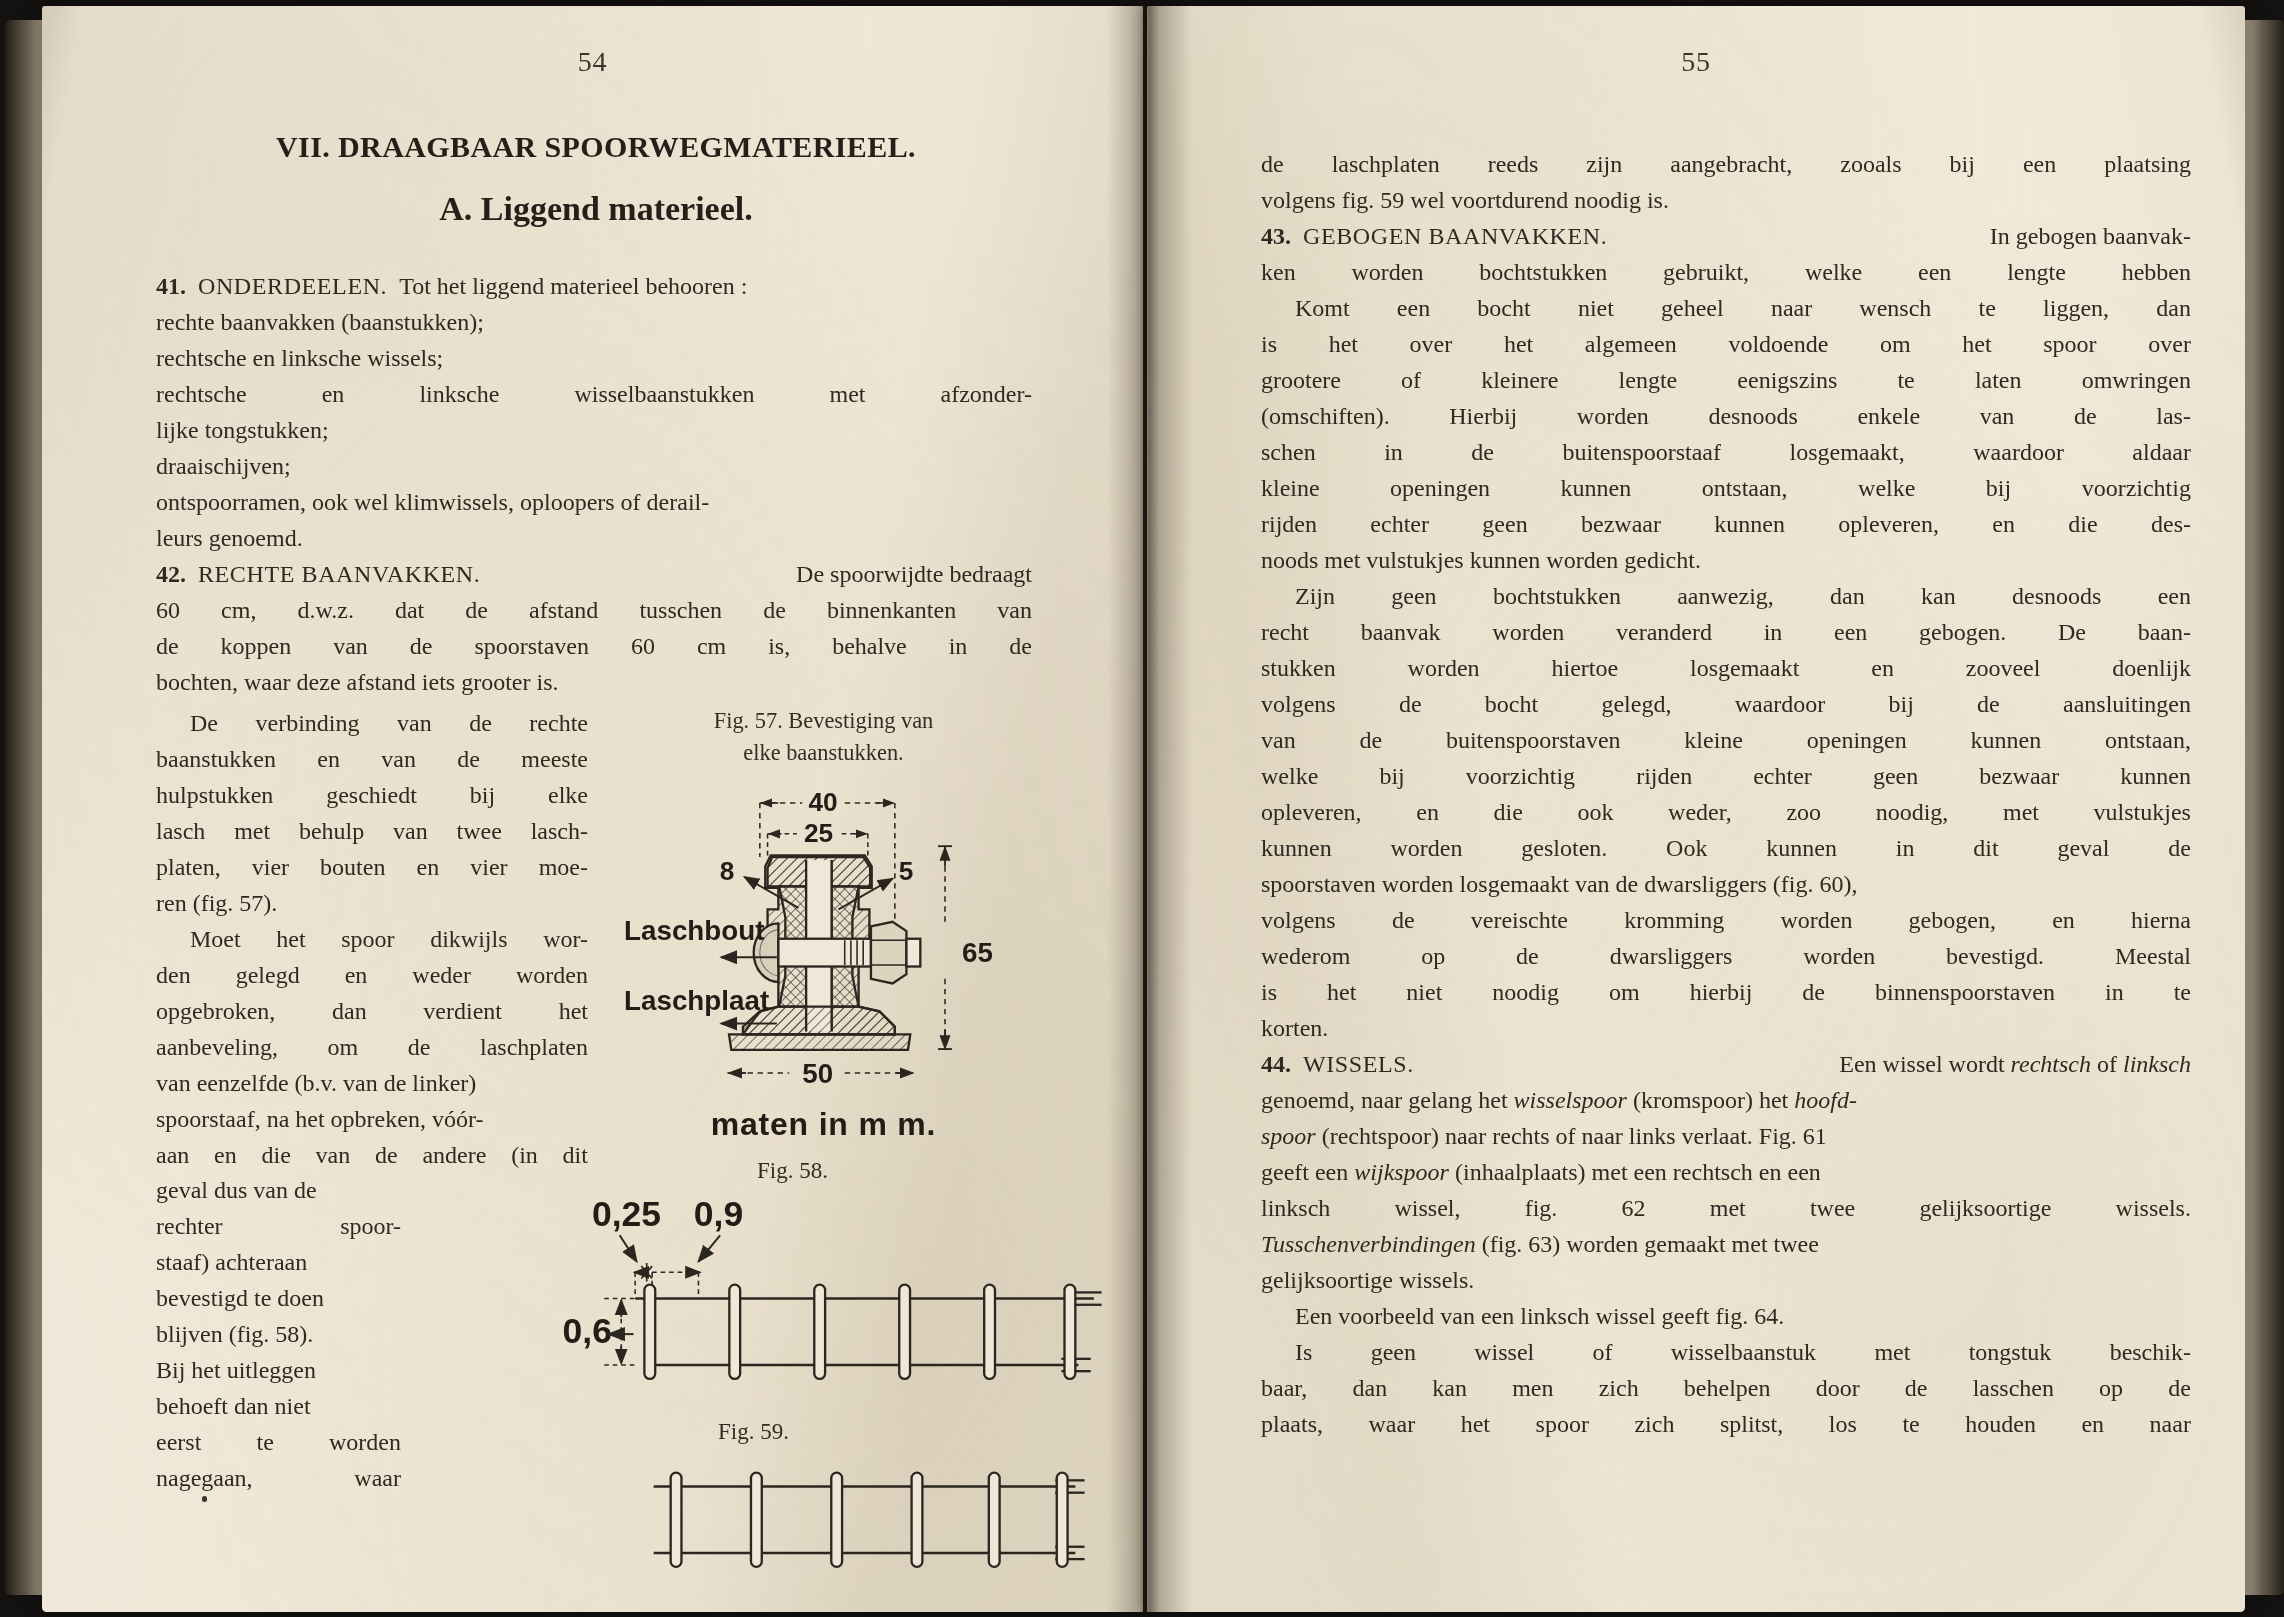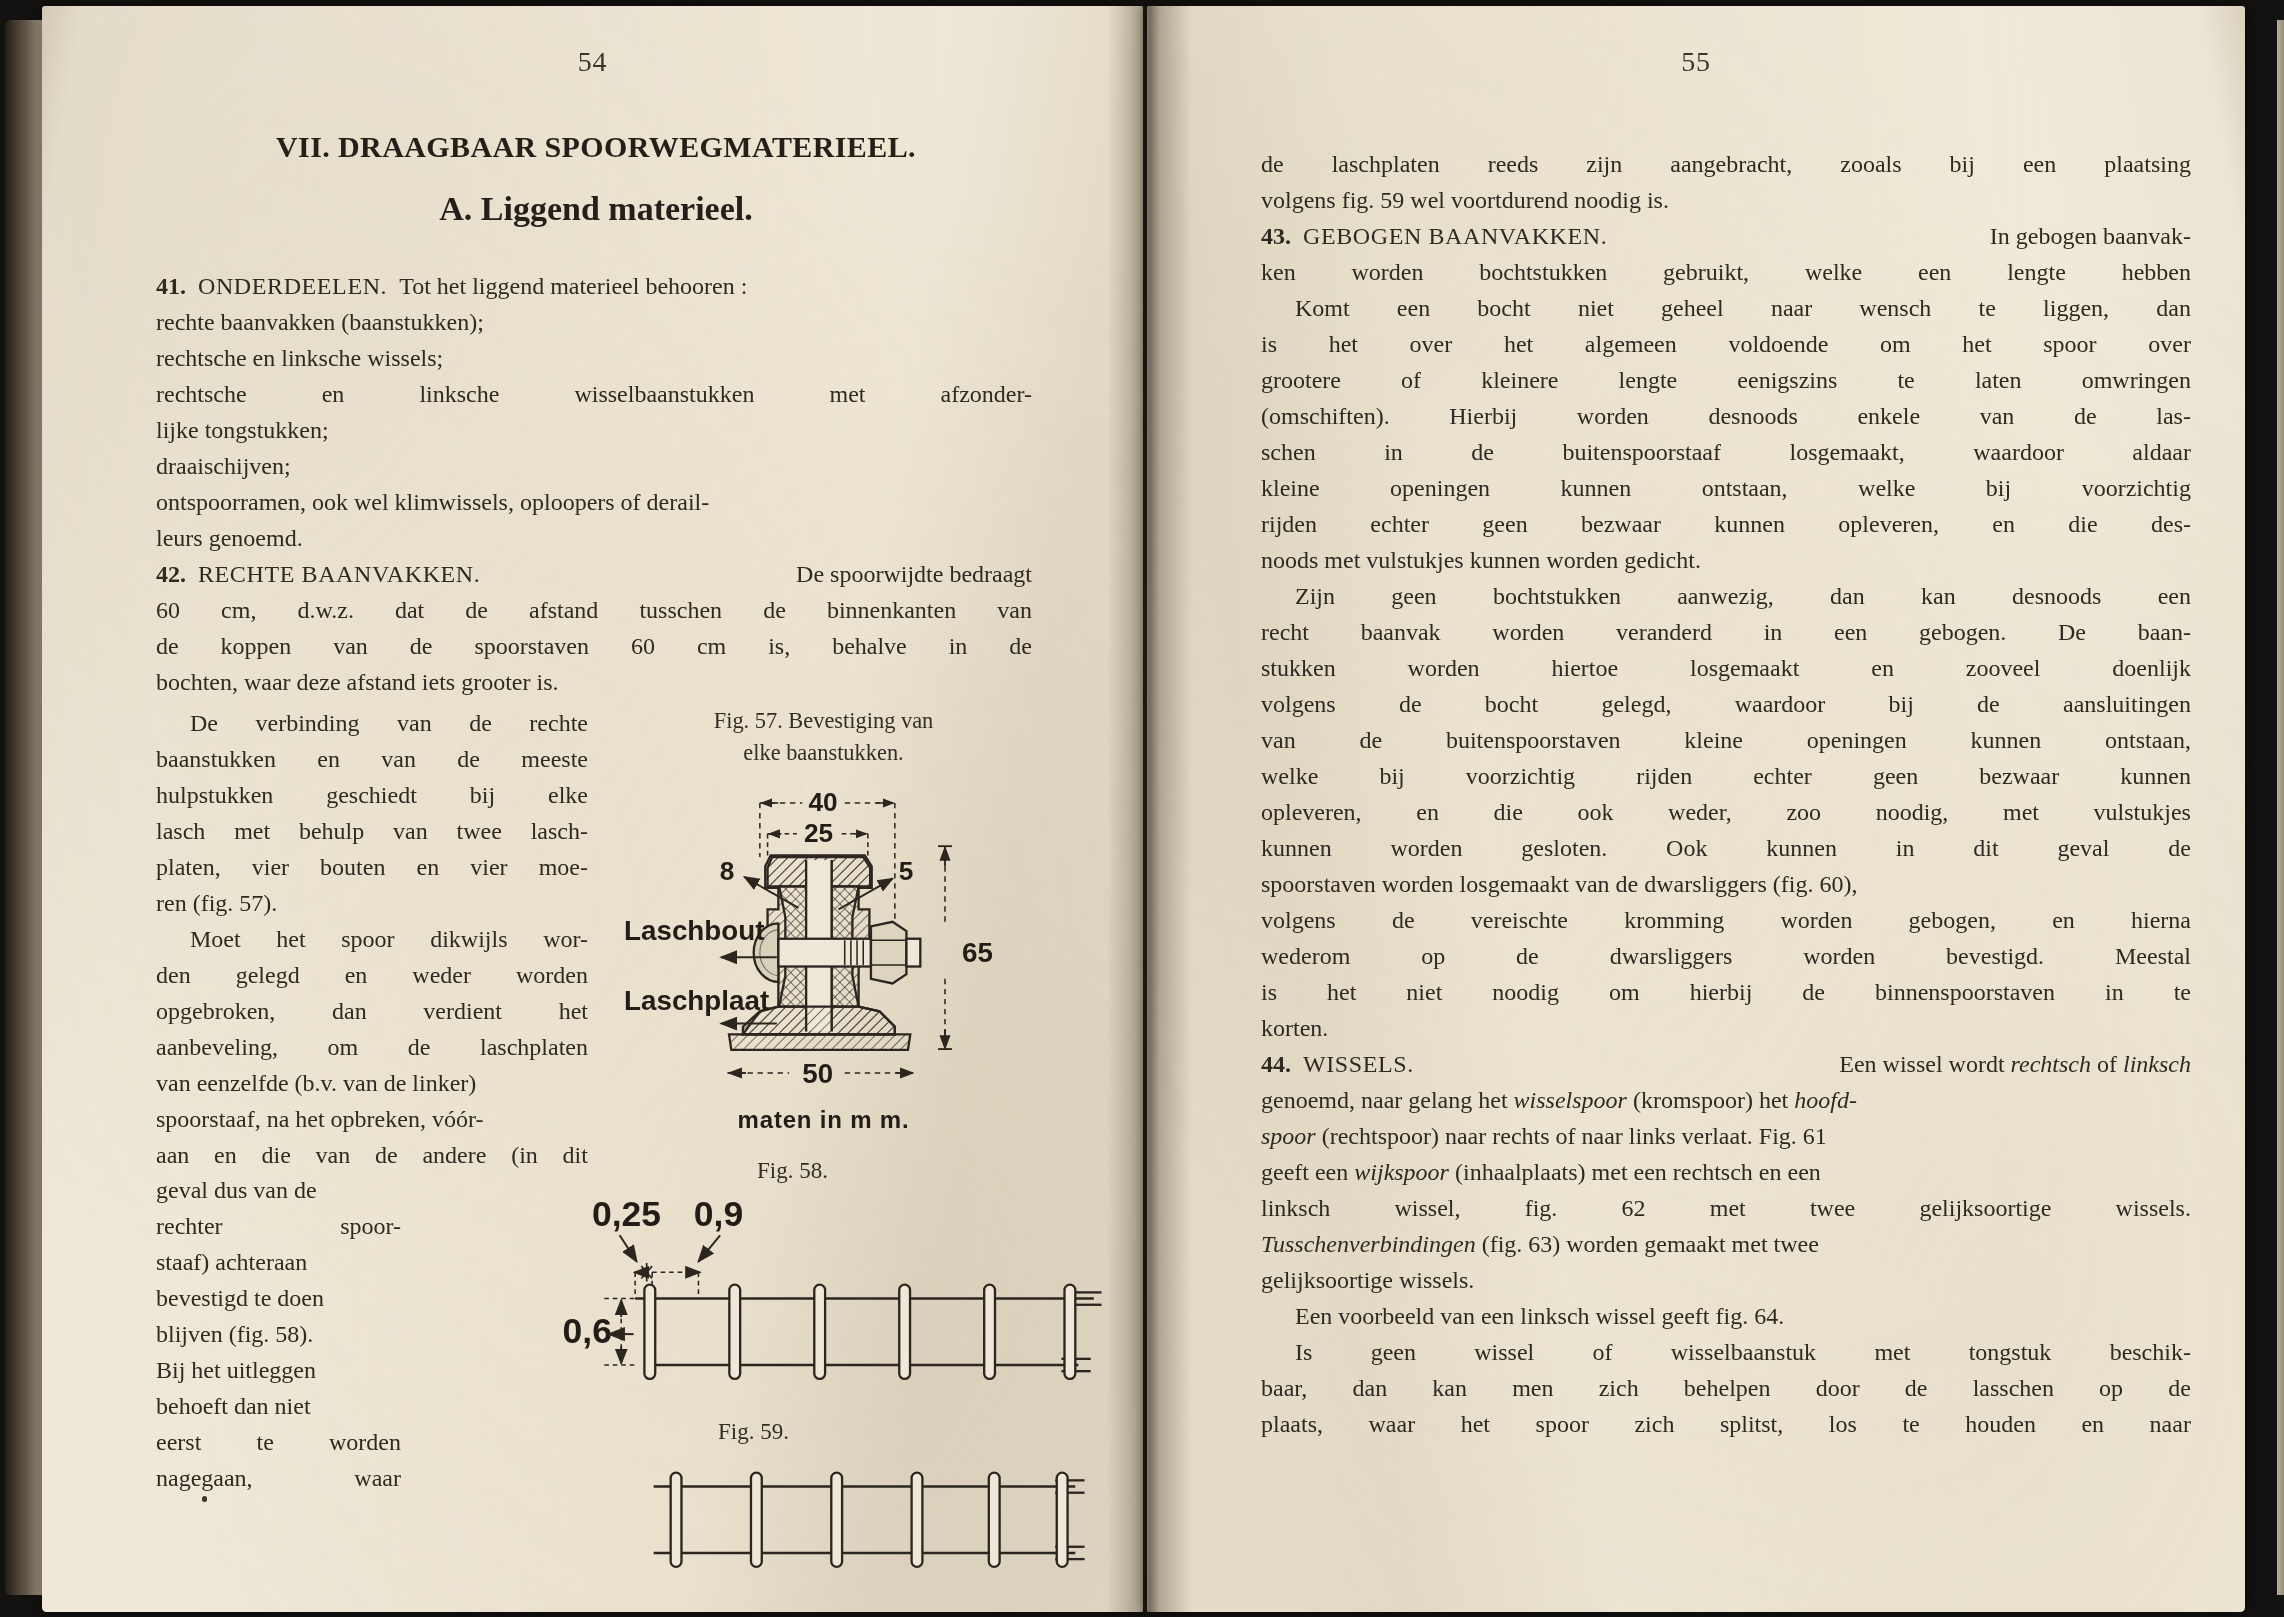--- a/index.html
+++ b/index.html
@@ -15,21 +15,21 @@
   }
   
   .backdrop{
     position:absolute;inset:0;
     background:
       radial-gradient(ellipse at 50% 50%, #2a2621 0%, #141210 70%);
   }
   
   .book{
     position:absolute;
-    left:42px;top:6.2px;width:2204px;height:1166px;padding-left:32px;
+    left:42px;top:6.2px;width:2204px;height:1166px;
   }
   .page{
     position:absolute;top:0;height:1606px;
     background:#ece5d5;
     box-shadow:0 0 17px rgba(0,0,0,.55);
   }
   .page-left{
     left:0;width:1101px;
     background:linear-gradient(100deg,#d8cfbc 0px,#eae3d2 42px,#efe8d8 232px,#efe7d6 911px,#e2d9c6 1101px);
     border-radius:3.1px 1.5px 1.5px 4.6px;
@@ -412,21 +412,21 @@
               <line x1="148" y1="372" x2="228" y2="372"></line>
               <line x1="300" y1="372" x2="390" y2="372"></line>
             </g>
             <g stroke="#2b261f" stroke-width="2.4">
               <line x1="172" y1="372" x2="150" y2="372" marker-end="url(#arS)"></line>
               <line x1="366" y1="372" x2="388" y2="372" marker-end="url(#arS)"></line>
             </g>
             <text x="265" y="385" font-size="36" font-weight="bold" text-anchor="middle" font-family="'Liberation Sans',sans-serif" fill="#221d17">50</text>
           </svg>
 
-          <div style="text-align:center;margin-top:-4.6px;font-size:24px;font-weight:bold;
+          <div style="text-align:center;margin-top:-4.6px;font-size:32px;font-weight:bold;
                       font-family:'Liberation Sans',sans-serif;color:#221d17;letter-spacing:0.8px;">maten in m m.</div>
         </div>
       </div>
 
       <div style="position:absolute;left:519px;top:1152px;width:556px;">
         <div class="figcap-small" style="width:293px;margin-left:85px;">Fig. 58.</div>
 
         <svg width="556" height="224" viewBox="0 0 720 290" style="margin-top:7.7px;">
           <defs>
             <marker id="ar2" markerWidth="9" markerHeight="9" refX="8" refY="4.5" orient="auto">

